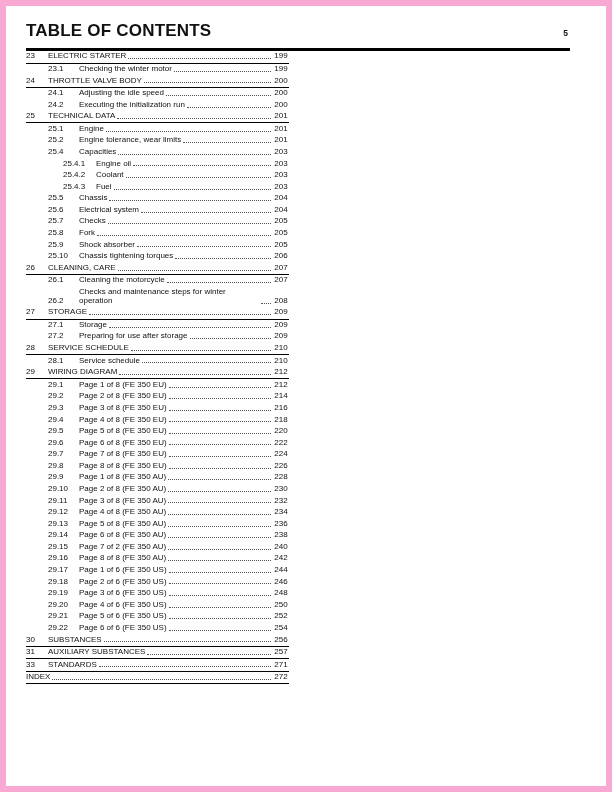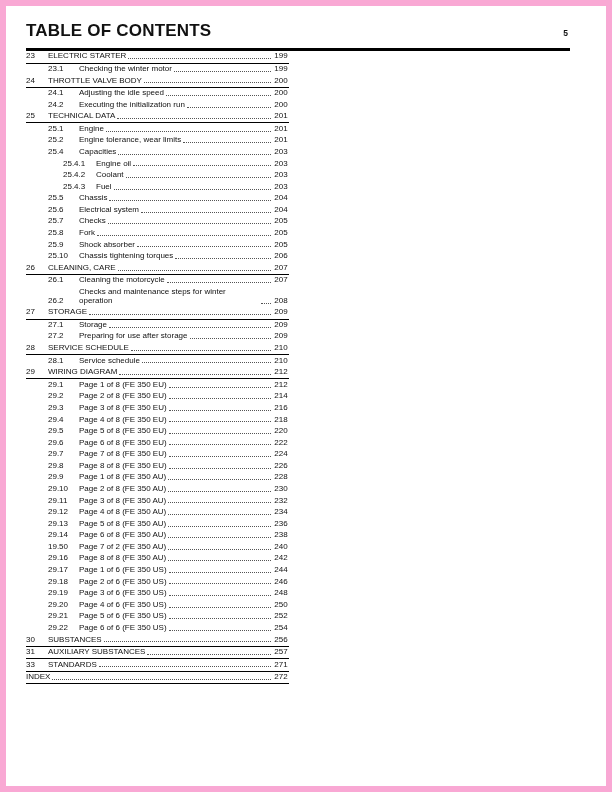--- a/index.html
+++ b/index.html
@@ -292,21 +292,21 @@
         <span class="leader"></span>
         <span class="page-ref">236</span>
       </div>
       <div class="row lvl2">
         <span class="num">29.14</span>
         <span class="title">Page 6 of 8 (FE 350 AU)</span>
         <span class="leader"></span>
         <span class="page-ref">238</span>
       </div>
       <div class="row lvl2">
-        <span class="num">19.50</span>
+        <span class="num">29.15</span>
         <span class="title">Page 7 of 2 (FE 350 AU)</span>
         <span class="leader"></span>
         <span class="page-ref">240</span>
       </div>
       <div class="row lvl2">
         <span class="num">29.16</span>
         <span class="title">Page 8 of 8 (FE 350 AU)</span>
         <span class="leader"></span>
         <span class="page-ref">242</span>
       </div>

